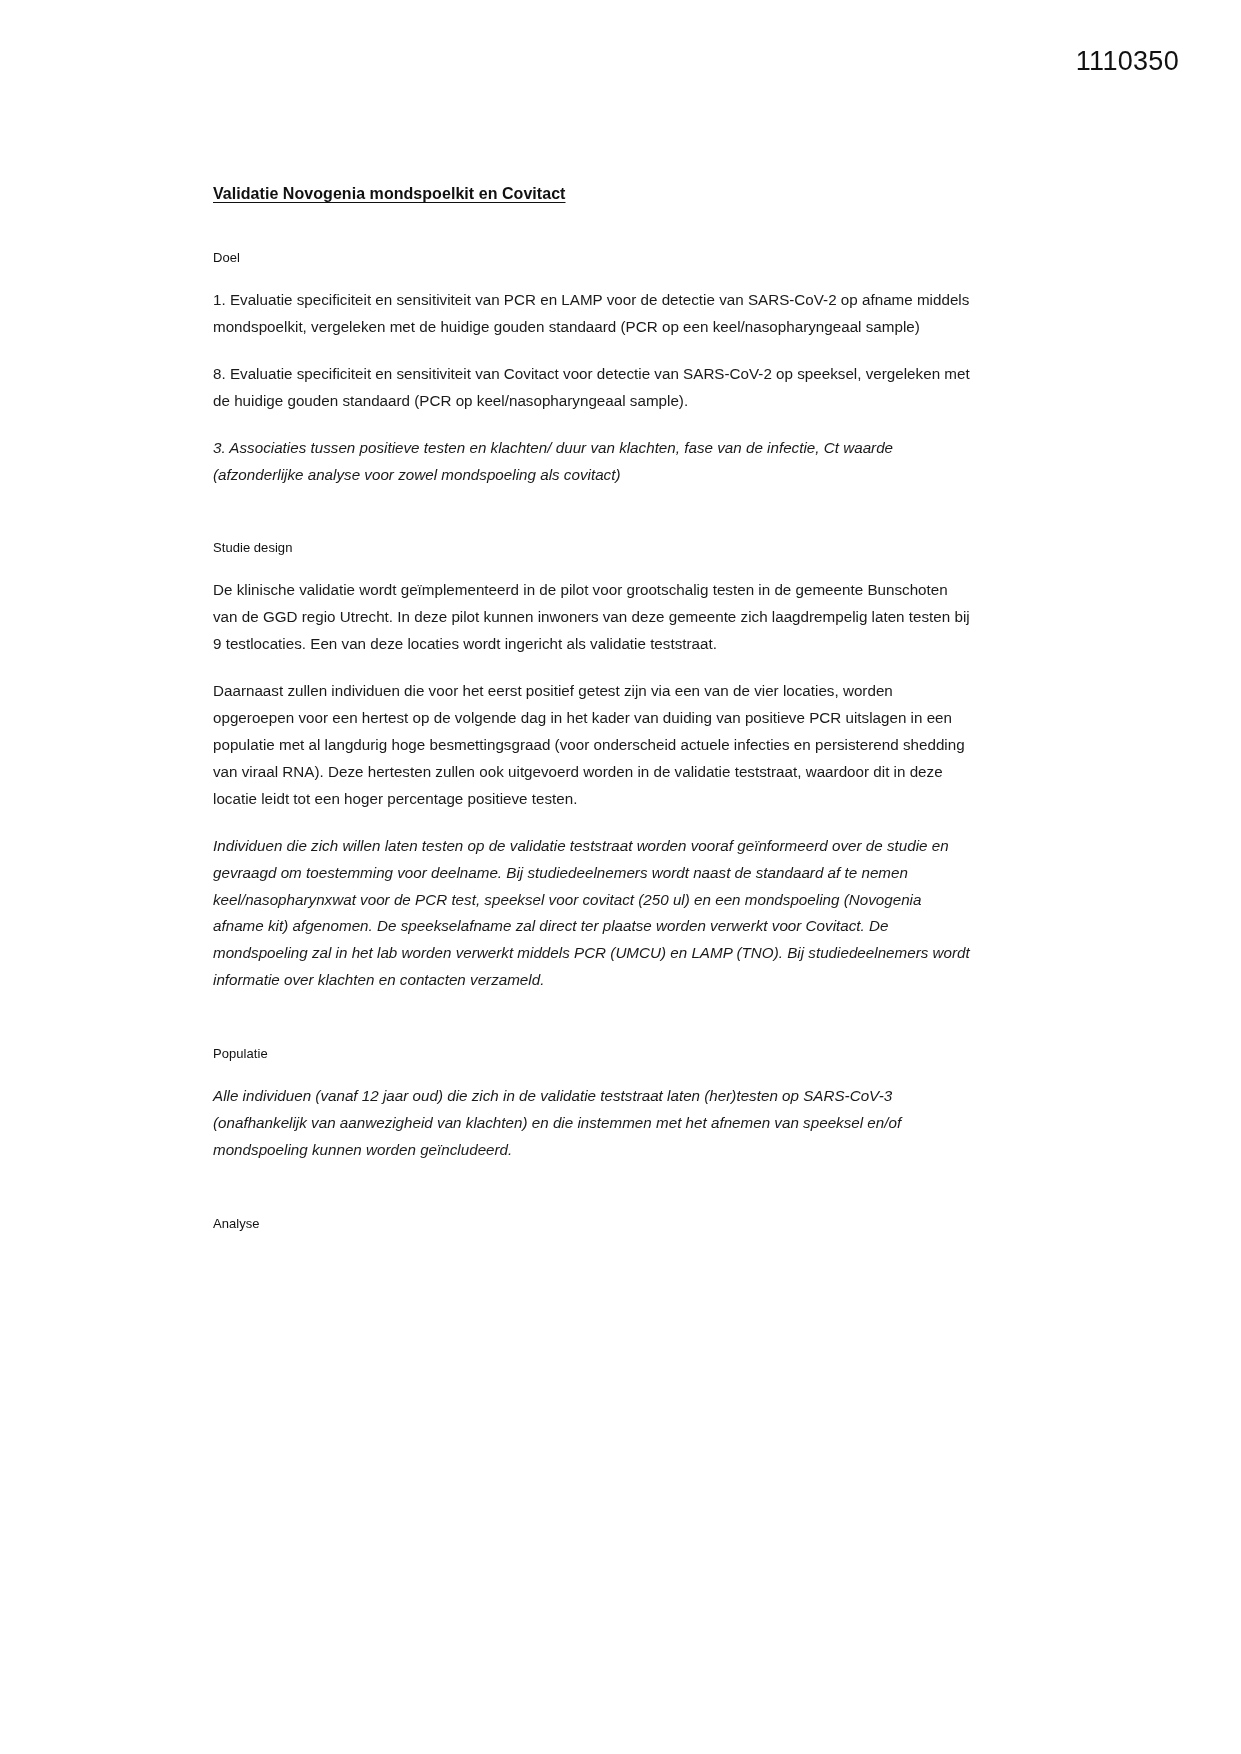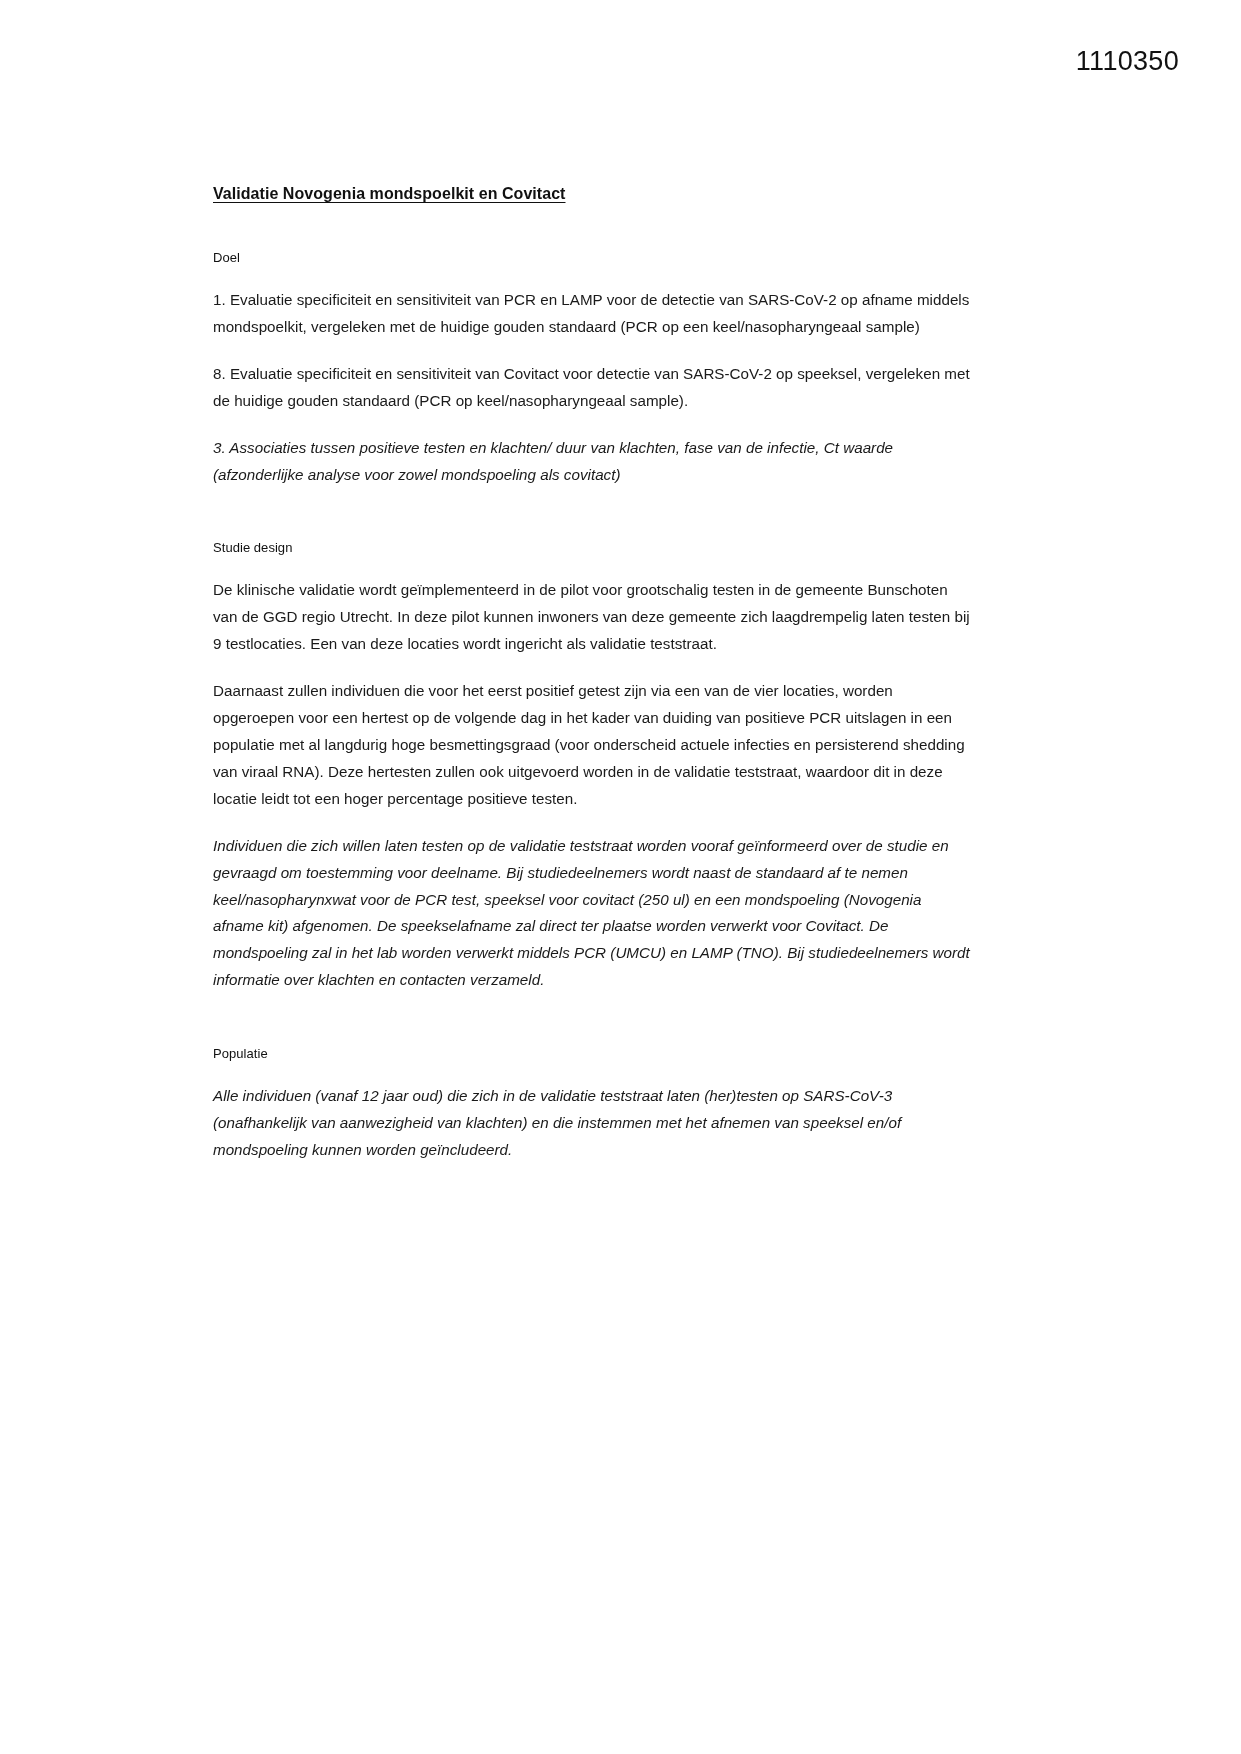--- a/index.html
+++ b/index.html
@@ -93,15 +93,18 @@
       <p class="para">De klinische validatie wordt geïmplementeerd in de pilot voor grootschalig testen in de gemeente Bunschoten van de GGD regio Utrecht. In deze pilot kunnen inwoners van deze gemeente zich laagdrempelig laten testen bij 9 testlocaties. Een van deze locaties wordt ingericht als validatie teststraat.</p>
       <p class="para">Daarnaast zullen individuen die voor het eerst positief getest zijn via een van de vier locaties, worden opgeroepen voor een hertest op de volgende dag in het kader van duiding van positieve PCR uitslagen in een populatie met al langdurig hoge besmettingsgraad (voor onderscheid actuele infecties en persisterend shedding van viraal RNA). Deze hertesten zullen ook uitgevoerd worden in de validatie teststraat, waardoor dit in deze locatie leidt tot een hoger percentage positieve testen.</p>
       <p class="para">Individuen die zich willen laten testen op de validatie teststraat worden vooraf geïnformeerd over de studie en gevraagd om toestemming voor deelname. Bij studiedeelnemers wordt naast de standaard af te nemen keel/nasopharynxwat voor de PCR test, speeksel voor covitact (250 ul) en een mondspoeling (Novogenia afname kit) afgenomen. De speekselafname zal direct ter plaatse worden verwerkt voor Covitact. De mondspoeling zal in het lab worden verwerkt middels PCR (UMCU) en LAMP (TNO). Bij studiedeelnemers wordt informatie over klachten en contacten verzameld.</p>
     </section>
 
     <section class="section gap-before">
       <h2 class="section-heading">Populatie</h2>
       <p class="para">Alle individuen (vanaf 12 jaar oud) die zich in de validatie teststraat laten (her)testen op SARS-CoV-3 (onafhankelijk van aanwezigheid van klachten) en die instemmen met het afnemen van speeksel en/of mondspoeling kunnen worden geïncludeerd.</p>
     </section>
 
+    <section class="section gap-before">
+      <h2 class="section-heading">Analyse</h2>
+    </section>
 
   </div>
 </div>
 
 </body></html>

